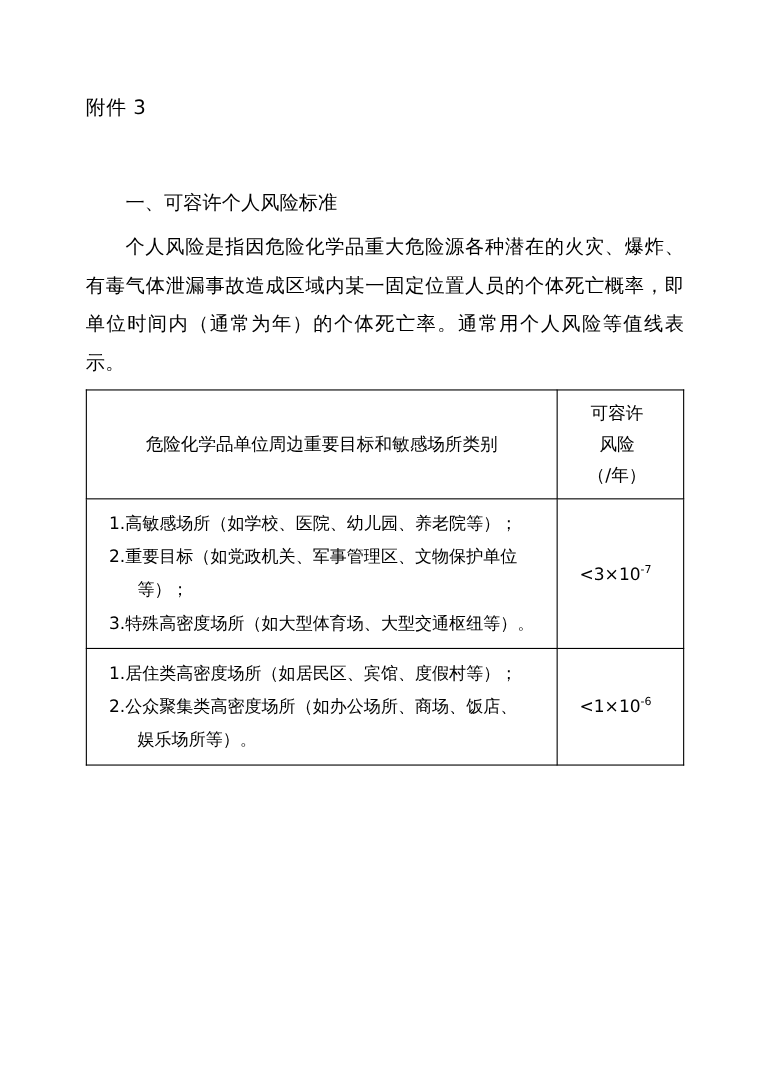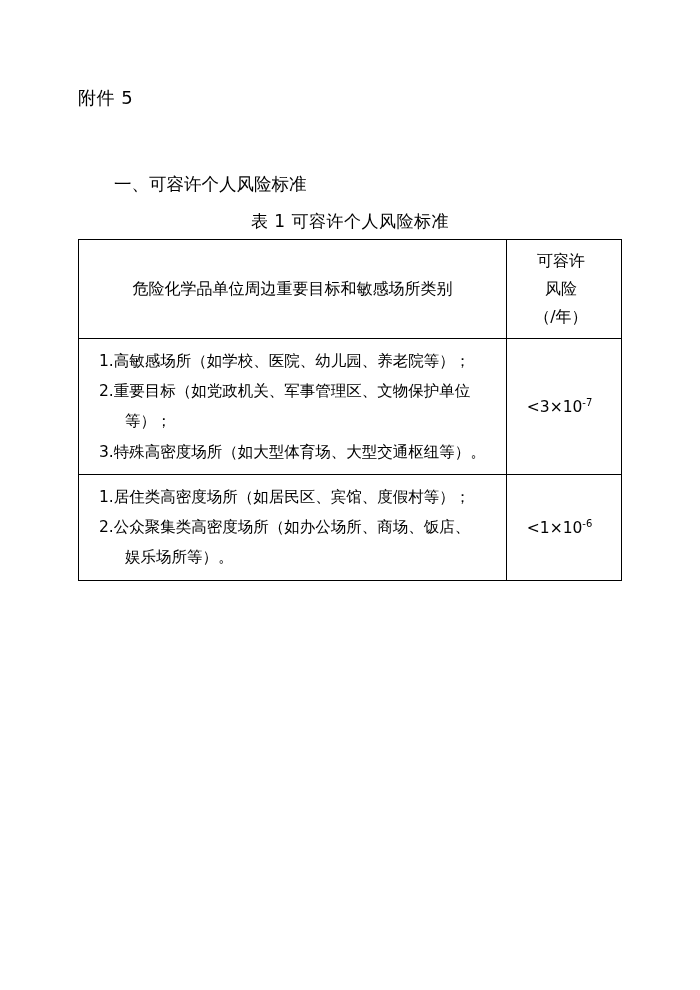--- a/index.html
+++ b/index.html
@@ -111,28 +111,28 @@
   .value-cell sup {
     font-size: 10px;
     vertical-align: super;
   }
 </style>
 </head>
 <body>
 
 <div class="page">
 
-  <div class="attachment-label">附件 5</div>
+  <div class="attachment-label">附件 3</div>
 
 
   <div class="section-heading">一、可容许个人风险标准</div>
 
+  <div class="body-par">个人风险是指因危险化学品重大危险源各种潜在的火灾、爆炸、有毒气体泄漏事故造成区域内某一固定位置人员的个体死亡概率，即单位时间内（通常为年）的个体死亡率。通常用个人风险等值线表示。</div>
 
 
-  <div class="table-caption">表 1 可容许个人风险标准</div>
 
   <table class="risk-table">
     <tbody>
         <tr class="head-row">
       <td class="col-left head-left">危险化学品单位周边重要目标和敏感场所类别</td>
       <td class="col-right head-right">
         <div>可容许</div>
         <div>风险</div>
         <div>（/年）</div>
       </td>

